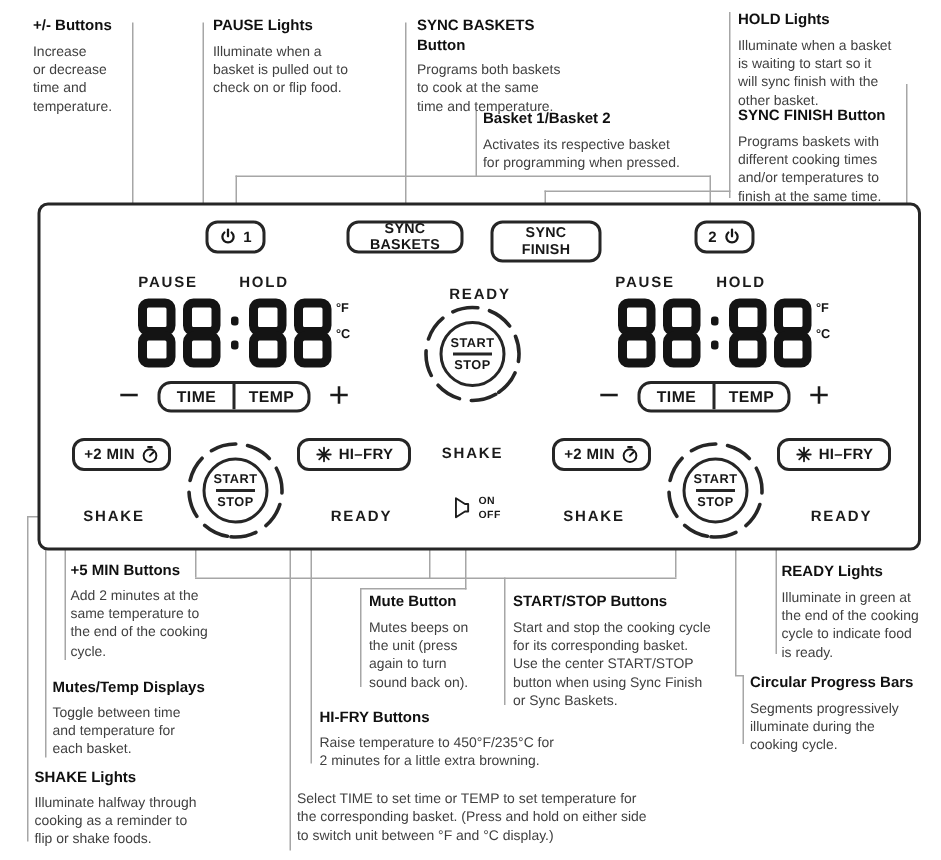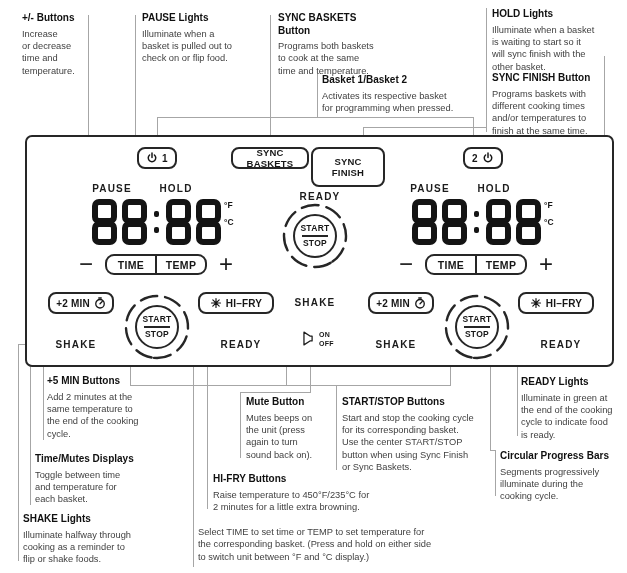--- a/index.html
+++ b/index.html
@@ -131,21 +131,21 @@
         <svg width="12" height="12" viewBox="0 0 24 24" fill="none" stroke="#171717" stroke-width="3" stroke-linecap="round">
             <path d="M12 2v9"></path>
             <path d="M16.8 6A7.5 7.5 0 1 1 7.2 6"></path>
           </svg>
       </span>
       <span>1</span>
     </button>
     <button class="pbtn" style="left:204px;top:10px;width:78px;height:22px;font-size:9.5px">
       <span>SYNC BASKETS</span>
     </button>
-    <button class="pbtn" style="left:284px;top:10px;width:74px;height:40px;font-size:9.5px">
+    <button class="pbtn" style="left:300px;top:10px;width:74px;height:28px;font-size:9.5px">
       <span>SYNC FINISH</span>
     </button>
     <button class="pbtn" style="left:436px;top:10px;width:40px;height:22px">
       <span>2</span>
       <span class="icon">
         <svg width="12" height="12" viewBox="0 0 24 24" fill="none" stroke="#171717" stroke-width="3" stroke-linecap="round">
             <path d="M12 2v9"></path>
             <path d="M16.8 6A7.5 7.5 0 1 1 7.2 6"></path>
           </svg>
       </span>
@@ -303,21 +303,21 @@
   </div>
 
   <div class="callout" style="left:47px;top:375px;width:112px">
     <div class="c-title">+5 MIN Buttons</div>
     <div class="c-body">Add 2 minutes at the
 same temperature to
 the end of the cooking
 cycle.</div>
   </div>
   <div class="callout" style="left:35px;top:453px;width:108px">
-    <div class="c-title">Time/Mutes Displays</div>
+    <div class="c-title">Mutes/Temp Displays</div>
     <div class="c-body">Toggle between time
 and temperature for
 each basket.</div>
   </div>
   <div class="callout" style="left:23px;top:513px;width:140px">
     <div class="c-title">SHAKE Lights</div>
     <div class="c-body">Illuminate halfway through
 cooking as a reminder to
 flip or shake foods.</div>
   </div>

